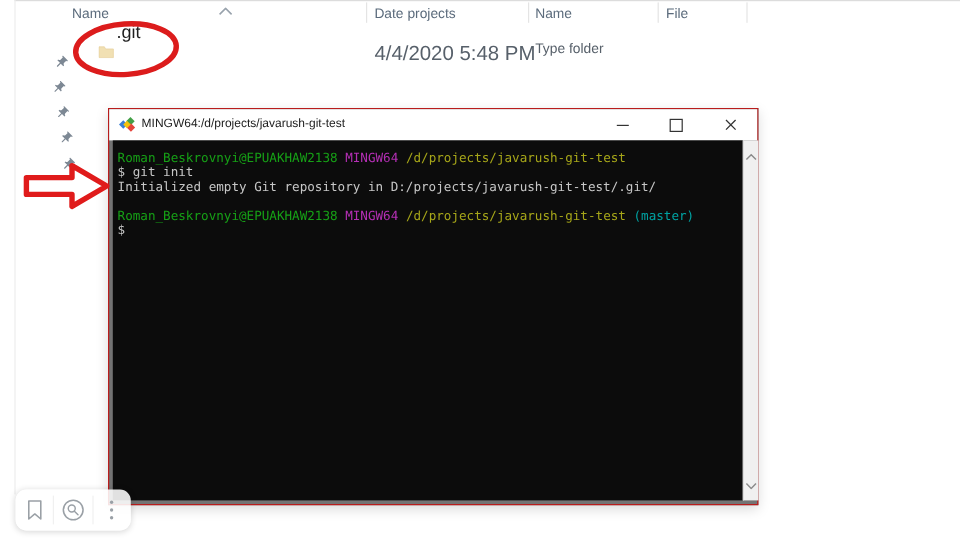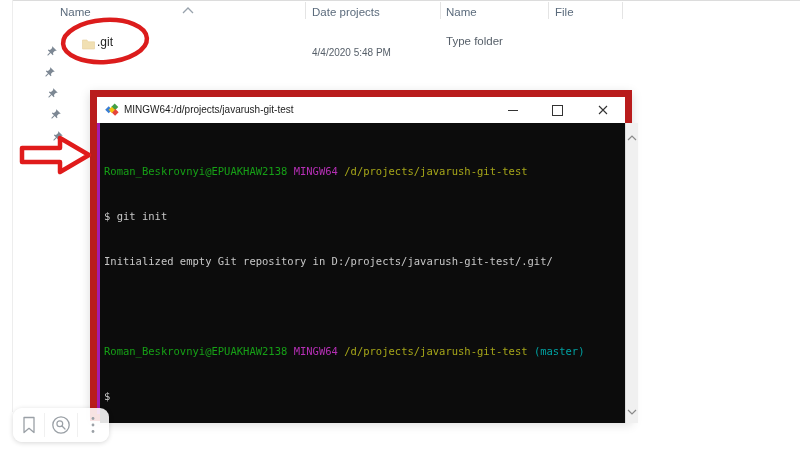--- a/index.html
+++ b/index.html
@@ -9,43 +9,43 @@
   
   .explorer-topline{position:absolute;left:12px;top:0;width:788px;height:1px;background:#dcdcdc;}
   .left-vline{position:absolute;left:12px;top:0;width:1px;height:412px;background:#ededed;}
   .col-head{position:absolute;top:6px;font-size:11.5px;color:#5b6b7c;white-space:nowrap;}
   .head-name{left:60px;} .head-date{left:312px;} .head-type{left:446px;} .head-size{left:555px;}
   .head-sep{position:absolute;top:2px;width:1px;height:17px;background:#e4e4e4;}
   .sep1{left:305px;} .sep2{left:440px;} .sep3{left:548px;} .sep4{left:622px;}
   .sort-caret{position:absolute;left:182px;top:0px;color:#98a2ac;}
 
   .folder-icon{position:absolute;left:82px;top:36px;}
-  .row-name{position:absolute;left:97px;top:35px;font-size:12px;color:#1e1e1e;}
-  .row-date{position:absolute;left:312px;top:35px;font-size:10px;color:#57606a;margin-top:12px;}
+  .row-name{position:absolute;left:97px;top:19px;font-size:15px;color:#1e1e1e;}
+  .row-date{position:absolute;left:312px;top:35px;font-size:17px;color:#57606a;}
   .row-type{position:absolute;left:446px;top:35px;font-size:11.5px;color:#57606a;}
 
   
   .pin{position:absolute;width:12px;height:12px;transform:rotate(45deg);z-index:1;}
   .pin svg{display:block;width:12px;height:12px;}
 
   
-  .terminal{position:absolute;left:90px;top:90px;width:542px;height:331px;background:#a21caf;
-            border:7px solid #b91c1c;box-sizing:border-box;box-shadow:0 3px 10px rgba(0,0,0,.15);z-index:2;}
+  .terminal{position:absolute;left:90px;top:90px;width:542px;height:331px;background:#737373;
+            border:1px solid #b91c1c;box-sizing:border-box;box-shadow:0 3px 10px rgba(0,0,0,.15);z-index:2;}
   .titlebar{position:absolute;left:0;top:0;width:100%;height:26px;background:#ffffff;}
   .app-icon{position:absolute;left:8px;top:6px;width:14px;height:14px;}
   .title-text{position:absolute;left:27px;top:7px;font-size:10px;color:#1c1c1c;white-space:nowrap;}
   .cap-btns{position:absolute;right:0;top:0;height:26px;display:flex;}
   .cap-btn{width:45px;height:26px;display:flex;align-items:center;justify-content:center;}
   .glyph-min{width:10px;height:1px;background:#333;}
   .glyph-max{width:9px;height:9px;border:1px solid #333;}
 
   .console{position:absolute;left:3px;top:26px;width:525px;height:300px;background:#0c0c0c;overflow:hidden;}
   .term-text{position:absolute;left:4px;top:9px;font-family:"DejaVu Sans Mono",monospace;
              font-size:10.5px;line-height:12px;white-space:pre;}
-  .term-line{height:12px;margin-top:33px;}
+  .term-line{height:12px;}
 
   .term-scroll{position:absolute;left:528px;top:26px;width:12px;height:300px;background:#f0f0f0;
                border-left:1px solid #dcdcdc;}
   .scroll-up{position:absolute;left:1px;top:4px;}
   .scroll-down{position:absolute;left:1px;bottom:4px;}
 
   
   .annot{position:absolute;z-index:4;pointer-events:none;}
   .annot-ellipse{left:55px;top:12px;}
   .annot-arrow{left:14px;top:130px;}

